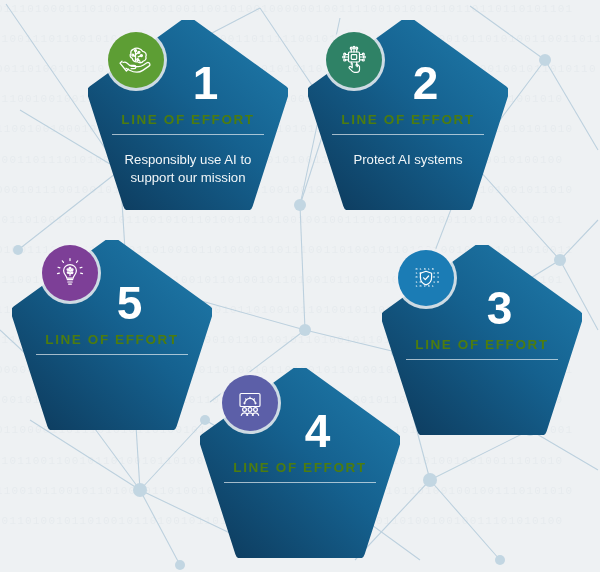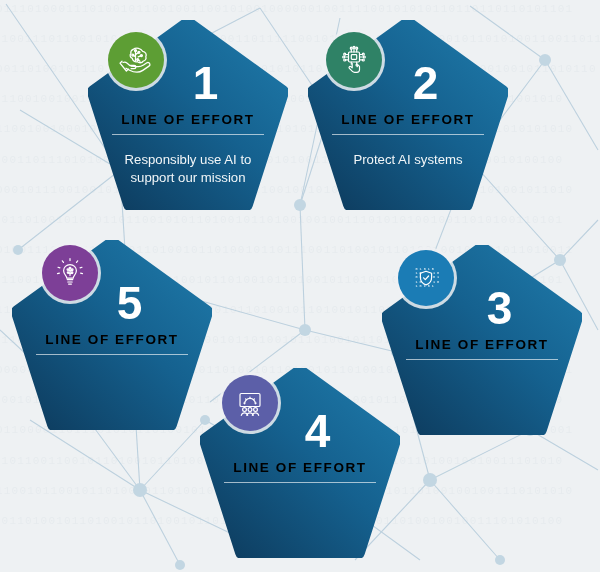--- a/index.html
+++ b/index.html
@@ -47,21 +47,21 @@
     line-height: 1;
     letter-spacing: -1px;
     text-align: center;
     color: #ffffff;
   }
   .pent-title {
     font-size: 13.5px;
     font-weight: bold;
     letter-spacing: 1.6px;
     margin-top: 6px;
-    color: #000000;
+    color: #4d7c0f;
     white-space: nowrap;
   }
   .pent-rule {
     height: 1px;
     background: rgba(255,255,255,0.62);
     margin: 7px auto 0 auto;
     width: 152px;
   }
   .pent-desc {
     font-size: 13.2px;

